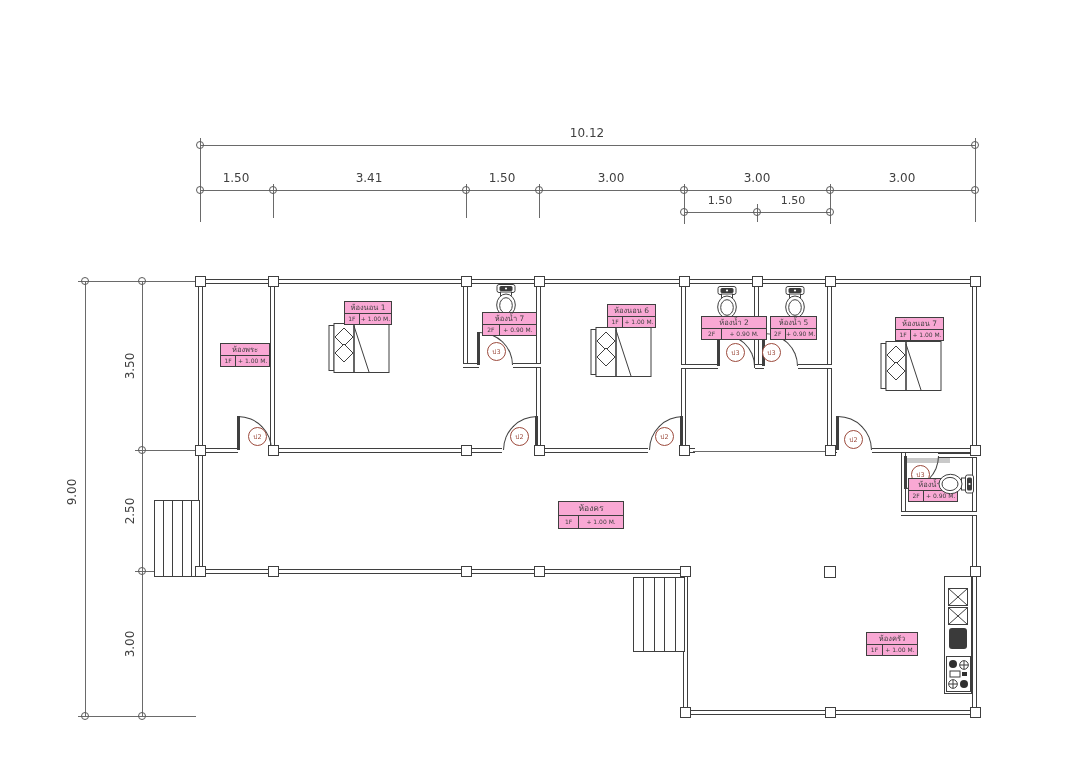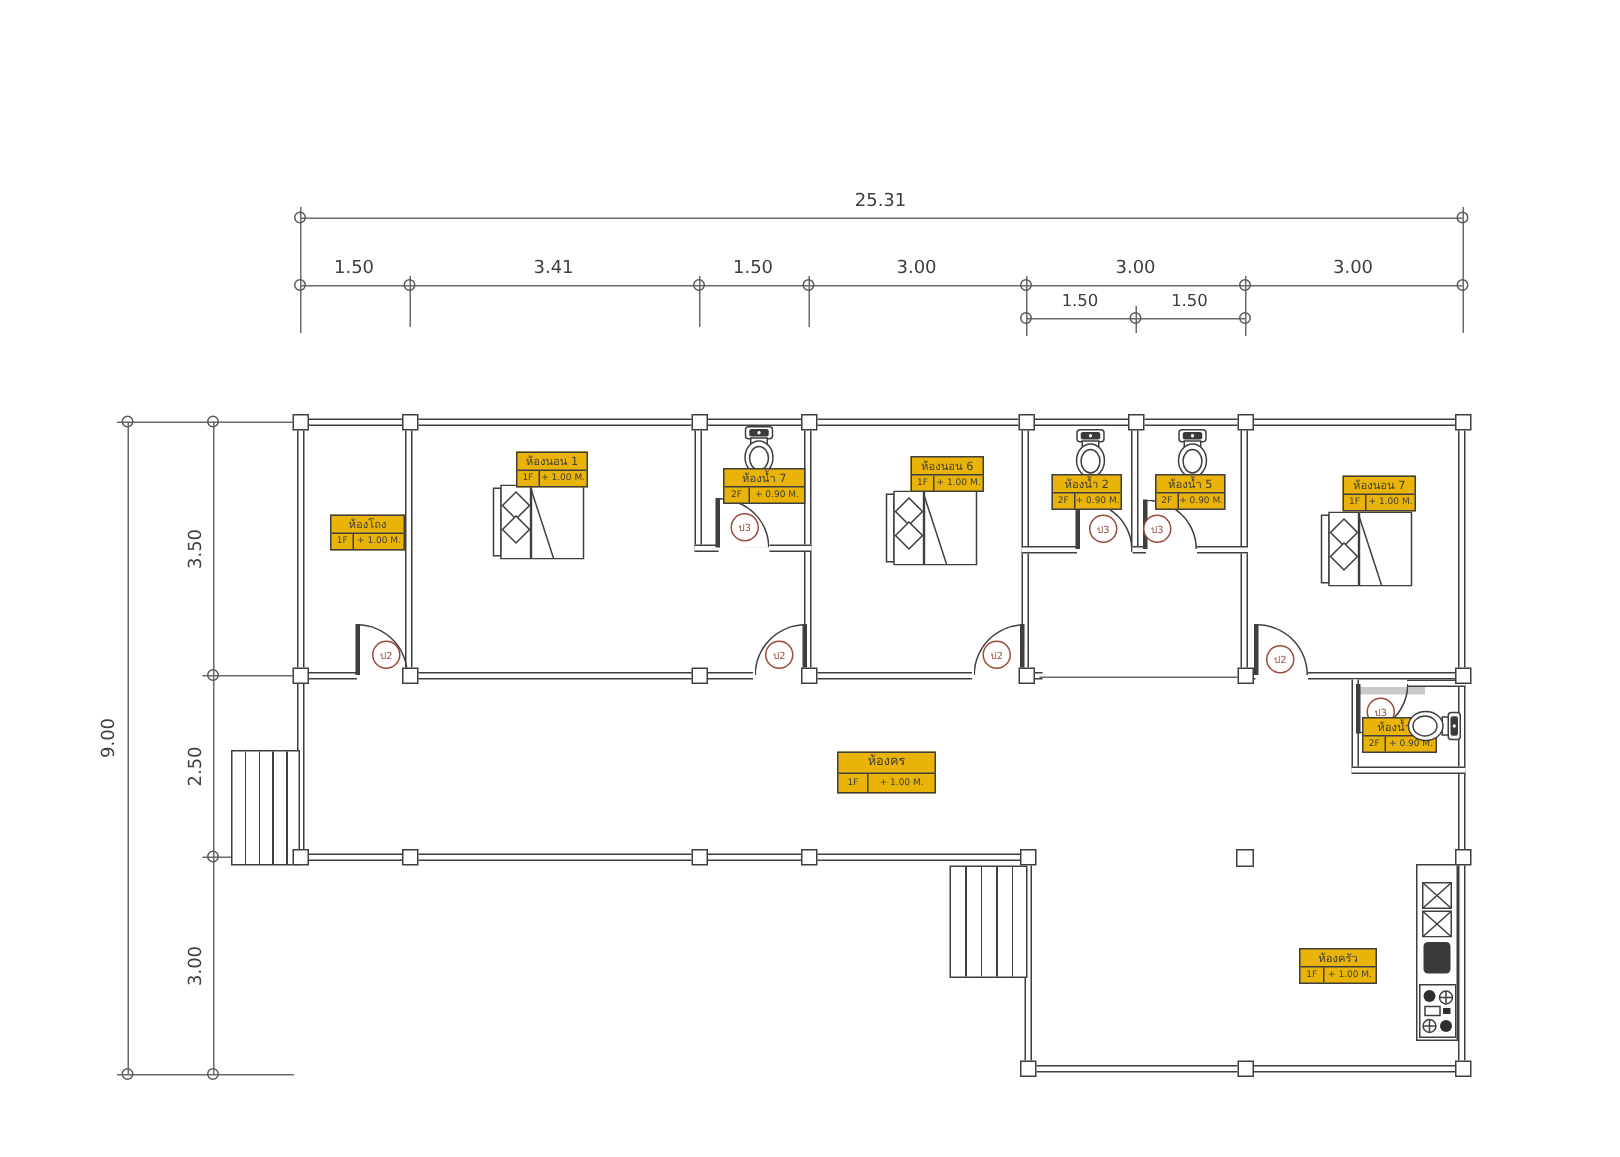--- a/index.html
+++ b/index.html
@@ -24,21 +24,21 @@
   
   .arc{position:absolute;box-sizing:border-box;z-index:4;}
   .arc-ur{border-top:1px solid #3f3f3f;border-right:1px solid #3f3f3f;border-top-right-radius:100% 100%;}
   .arc-ul{border-top:1px solid #3f3f3f;border-left:1px solid #3f3f3f;border-top-left-radius:100% 100%;}
   .arc-dr{border-bottom:1px solid #3f3f3f;border-right:1px solid #3f3f3f;border-bottom-right-radius:100% 100%;}
   .leaf-v{position:absolute;width:2.5px;background:#3f3f3f;z-index:4;}
   .tag{position:absolute;width:19px;height:19px;border:1px solid #9c4a3c;border-radius:50%;
        background:#fff;color:#9c4a3c;font-size:6.5px;display:flex;align-items:center;
        justify-content:center;z-index:6;box-sizing:border-box;}
   
-  .room-label{position:absolute;background:#eab308;border:1px solid #3f3f3f;z-index:7;
+  .room-label{position:absolute;background:#f9a8d4;border:1px solid #3f3f3f;z-index:7;
               box-sizing:border-box;text-align:center;}
   .rl-name{font-size:7.5px;line-height:11px;height:11px;white-space:nowrap;overflow:hidden;}
   .rl-level{display:flex;border-top:1px solid #3f3f3f;height:10px;}
   .rl-floor{flex:0 0 30%;font-size:6px;line-height:9px;border-right:1px solid #3f3f3f;}
   .rl-val{flex:1;font-size:6px;line-height:9px;white-space:nowrap;overflow:hidden;}
   
   .stairs{position:absolute;border:1px solid #3f3f3f;box-sizing:border-box;background:#fff;z-index:2;}
   
   .fix{position:absolute;z-index:3;}
   .column{position:absolute;width:12px;height:12px;border:1.3px solid #3f3f3f;background:#fff;
@@ -47,21 +47,21 @@
   .counter{position:absolute;border:1px solid #3f3f3f;background:#fff;box-sizing:border-box;z-index:2;}
   .darkunit{position:absolute;background:#3a3a3a;border-radius:3px;z-index:3;}
 </style>
 </head>
 <body>
 
 <div id="canvas">
 
   <div>
     <div class="dline-h" style="left:200px;top:145px;width:775px;"></div>
-    <div class="dlabel" style="left:587px;top:126px;">25.31</div>
+    <div class="dlabel" style="left:587px;top:126px;">10.12</div>
     <div class="dline-h" style="left:200px;top:190px;width:775px;"></div>
     <div class="dlabel" style="left:236px;top:171px;">1.50</div>
     <div class="dlabel" style="left:369px;top:171px;">3.41</div>
     <div class="dlabel" style="left:502px;top:171px;">1.50</div>
     <div class="dlabel" style="left:611px;top:171px;">3.00</div>
     <div class="dlabel" style="left:757px;top:171px;">3.00</div>
     <div class="dlabel" style="left:902px;top:171px;">3.00</div>
     <div class="dline-h" style="left:684px;top:212px;width:146px;"></div>
     <div class="dlabel" style="left:720px;top:194px;font-size:11px;">1.50</div>
     <div class="dlabel" style="left:793px;top:194px;font-size:11px;">1.50</div>
@@ -305,21 +305,21 @@
       <line x1="18" y1="4.7" x2="18" y2="13.3" stroke="#3f3f3f"></line>
     <rect x="4" y="15" width="10" height="6" fill="none" stroke="#3f3f3f"></rect>
       <rect x="16" y="16" width="5" height="4" fill="#2f2f2f"></rect>
     <circle cx="7" cy="28" r="4.3" fill="none" stroke="#3f3f3f"></circle>
       <line x1="2.7" y1="28" x2="11.3" y2="28" stroke="#3f3f3f"></line>
       <line x1="7" y1="23.7" x2="7" y2="32.3" stroke="#3f3f3f"></line>
     <circle cx="18" cy="28" r="4" fill="#2f2f2f"></circle>
   </svg>
 
   <div class="room-label" style="left:220px;top:343px;width:50px;">
-    <div class="rl-name">ห้องโถง</div>
+    <div class="rl-name">ห้องพระ</div>
     <div class="rl-level">
         <span class="rl-floor">1F</span>
         <span class="rl-val">+ 1.00 M.</span>
       </div>
   </div>
   <div class="room-label" style="left:344px;top:301px;width:48px;">
     <div class="rl-name">ห้องนอน 1</div>
     <div class="rl-level">
         <span class="rl-floor">1F</span>
         <span class="rl-val">+ 1.00 M.</span>
@@ -332,21 +332,21 @@
         <span class="rl-val">+ 0.90 M.</span>
       </div>
   </div>
   <div class="room-label" style="left:607px;top:304px;width:49px;">
     <div class="rl-name">ห้องนอน 6</div>
     <div class="rl-level">
         <span class="rl-floor">1F</span>
         <span class="rl-val">+ 1.00 M.</span>
       </div>
   </div>
-  <div class="room-label" style="left:701px;top:316px;width:47px;">
+  <div class="room-label" style="left:701px;top:316px;width:66px;">
     <div class="rl-name">ห้องน้ำ 2</div>
     <div class="rl-level">
         <span class="rl-floor">2F</span>
         <span class="rl-val">+ 0.90 M.</span>
       </div>
   </div>
   <div class="room-label" style="left:770px;top:316px;width:47px;">
     <div class="rl-name">ห้องน้ำ 5</div>
     <div class="rl-level">
         <span class="rl-floor">2F</span>

